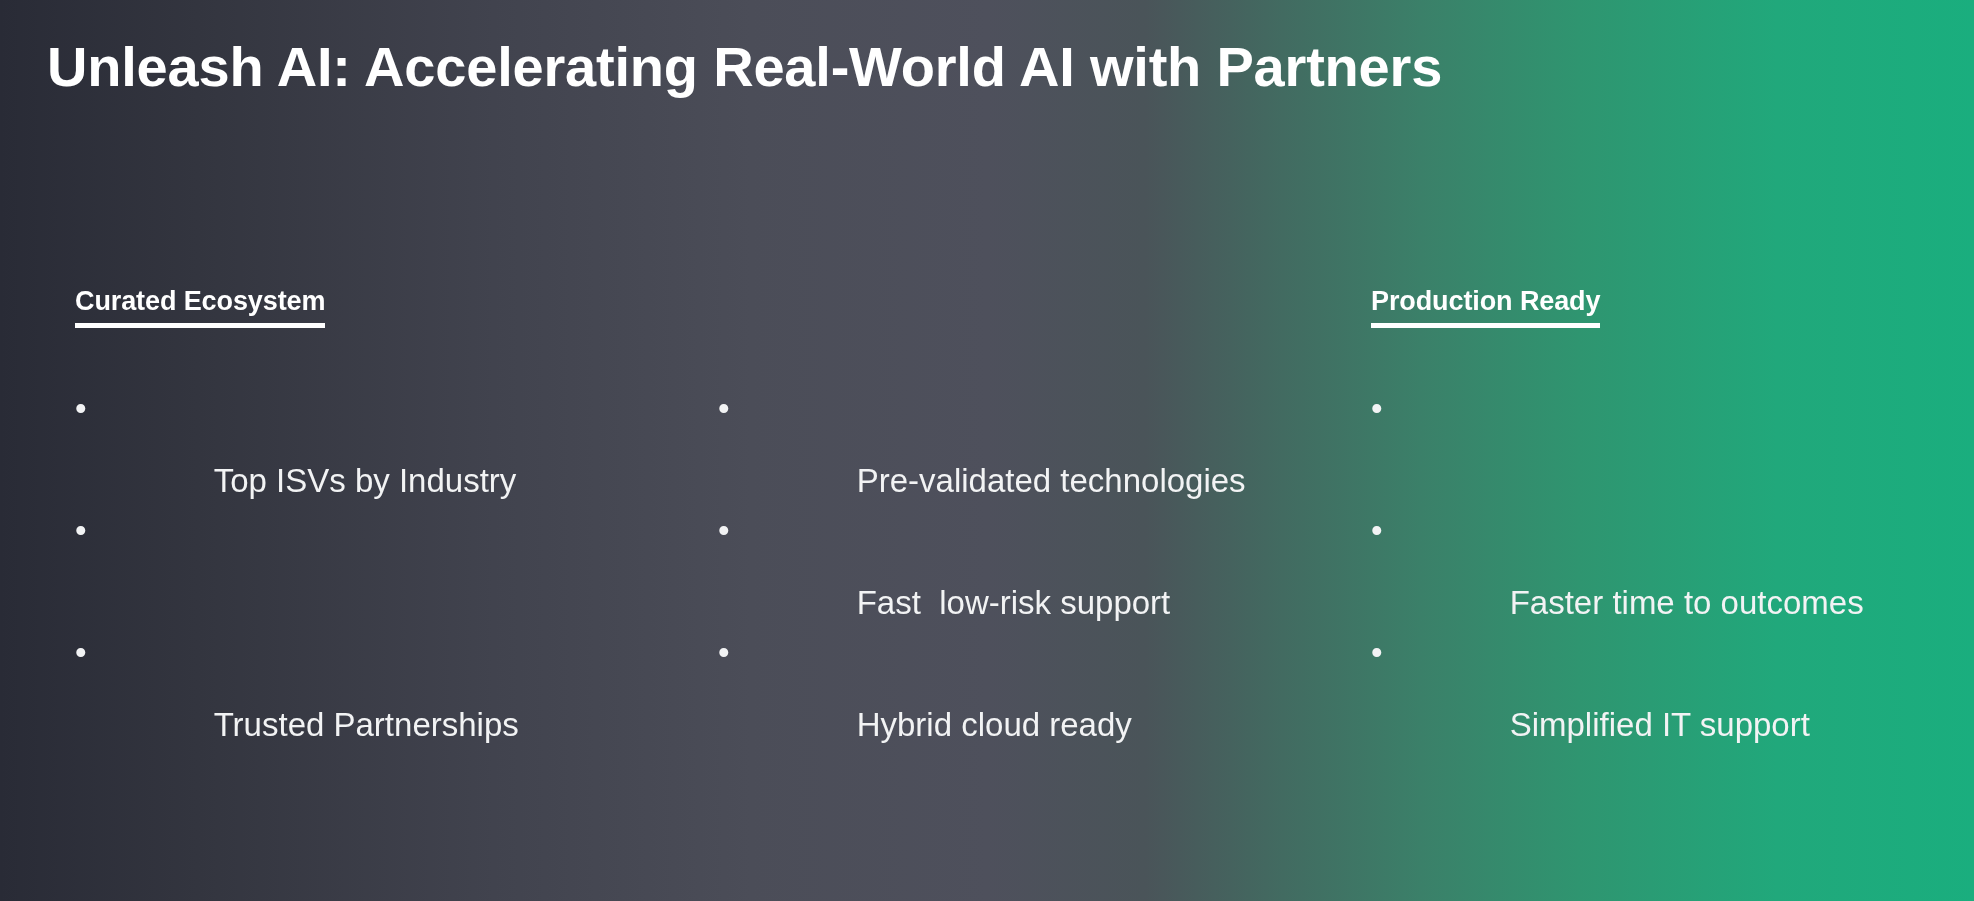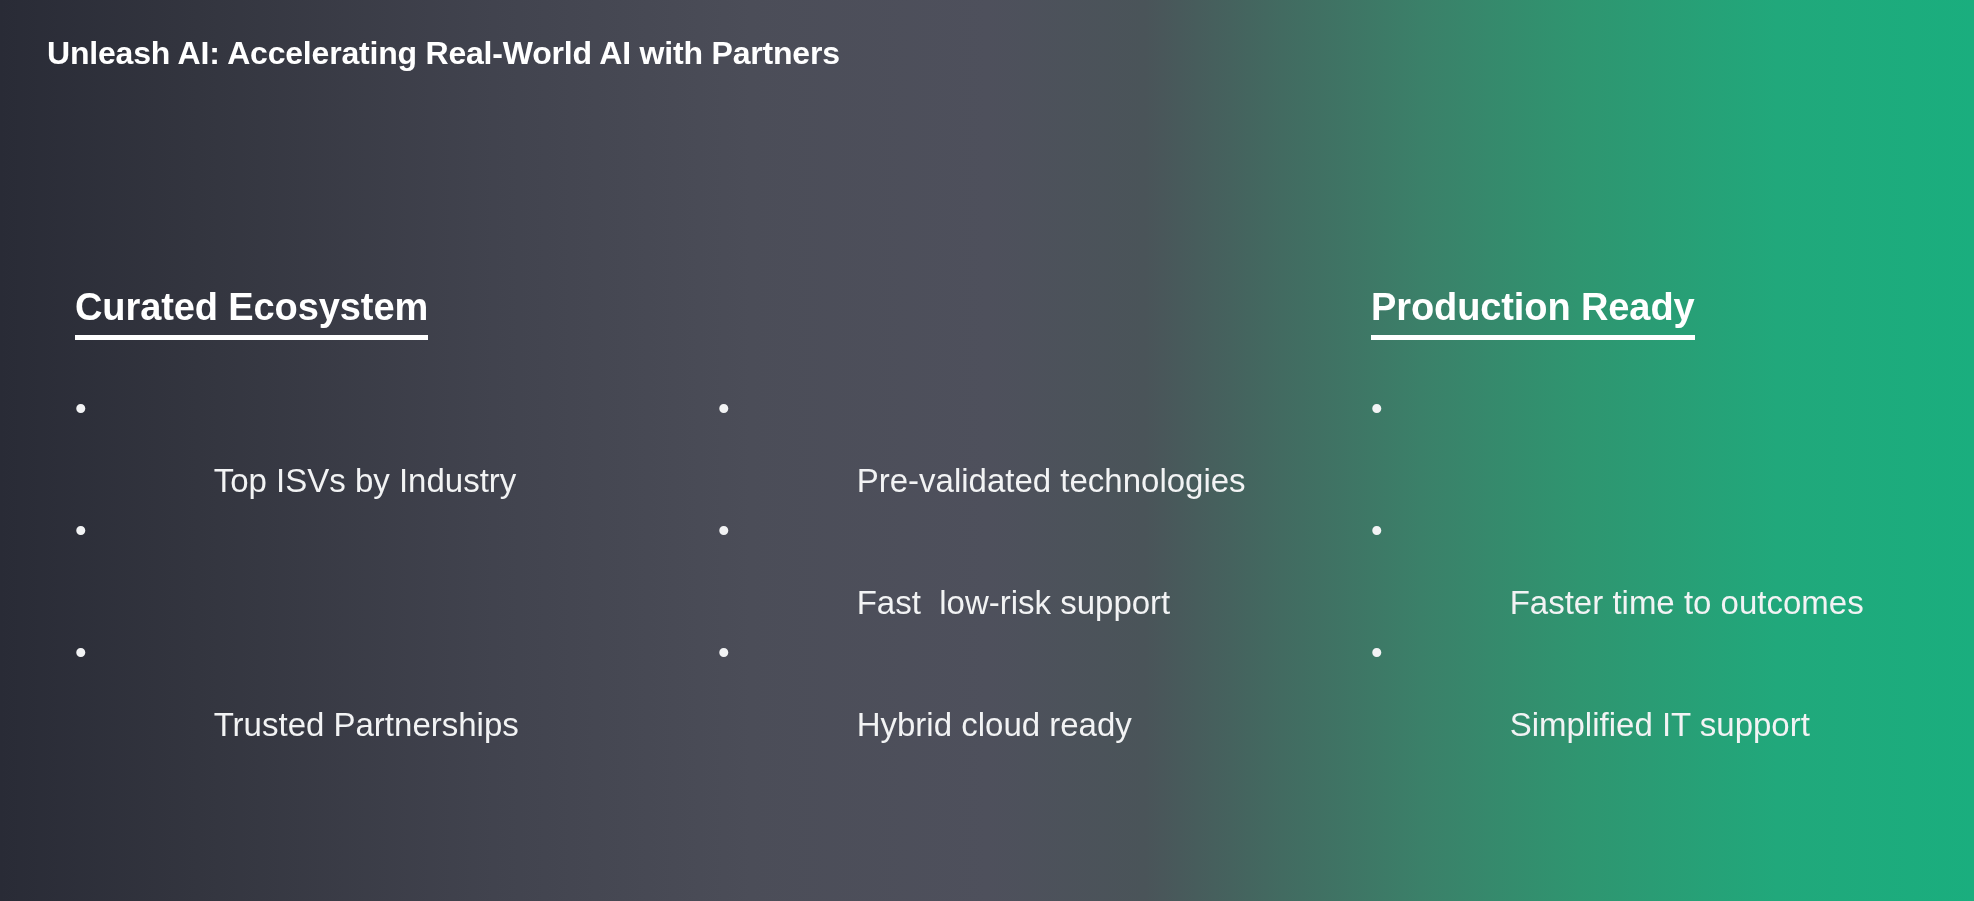--- a/index.html
+++ b/index.html
@@ -37,21 +37,21 @@
     );
     overflow: hidden;
   }
 
   
   #slide-title {
     position: absolute;
     left: 47px;
     top: 36px;
     width: 1700px;
-    font-size: 32px;
+    font-size: 56px;
     font-weight: bold;
     color: #ffffff;
     letter-spacing: -0.2px;
     line-height: 1.1;
     white-space: nowrap;
   }
 
   
   #columns {
     position: absolute;
@@ -65,21 +65,21 @@
     position: absolute;
     top: 0;
   }
 
   .column-1 { left: 75px;   width: 600px; }
   .column-2 { left: 718px;  width: 620px; }
   .column-3 { left: 1371px; width: 600px; }
 
   .column-header {
     display: inline-block;
-    font-size: 38px;
+    font-size: 27px;
     font-weight: bold;
     color: #ffffff;
     white-space: nowrap;
     padding-bottom: 6px;
     border-bottom: 5px solid #ffffff;
     letter-spacing: -0.1px;
   }
 
   .bullet-list {
     position: absolute;

